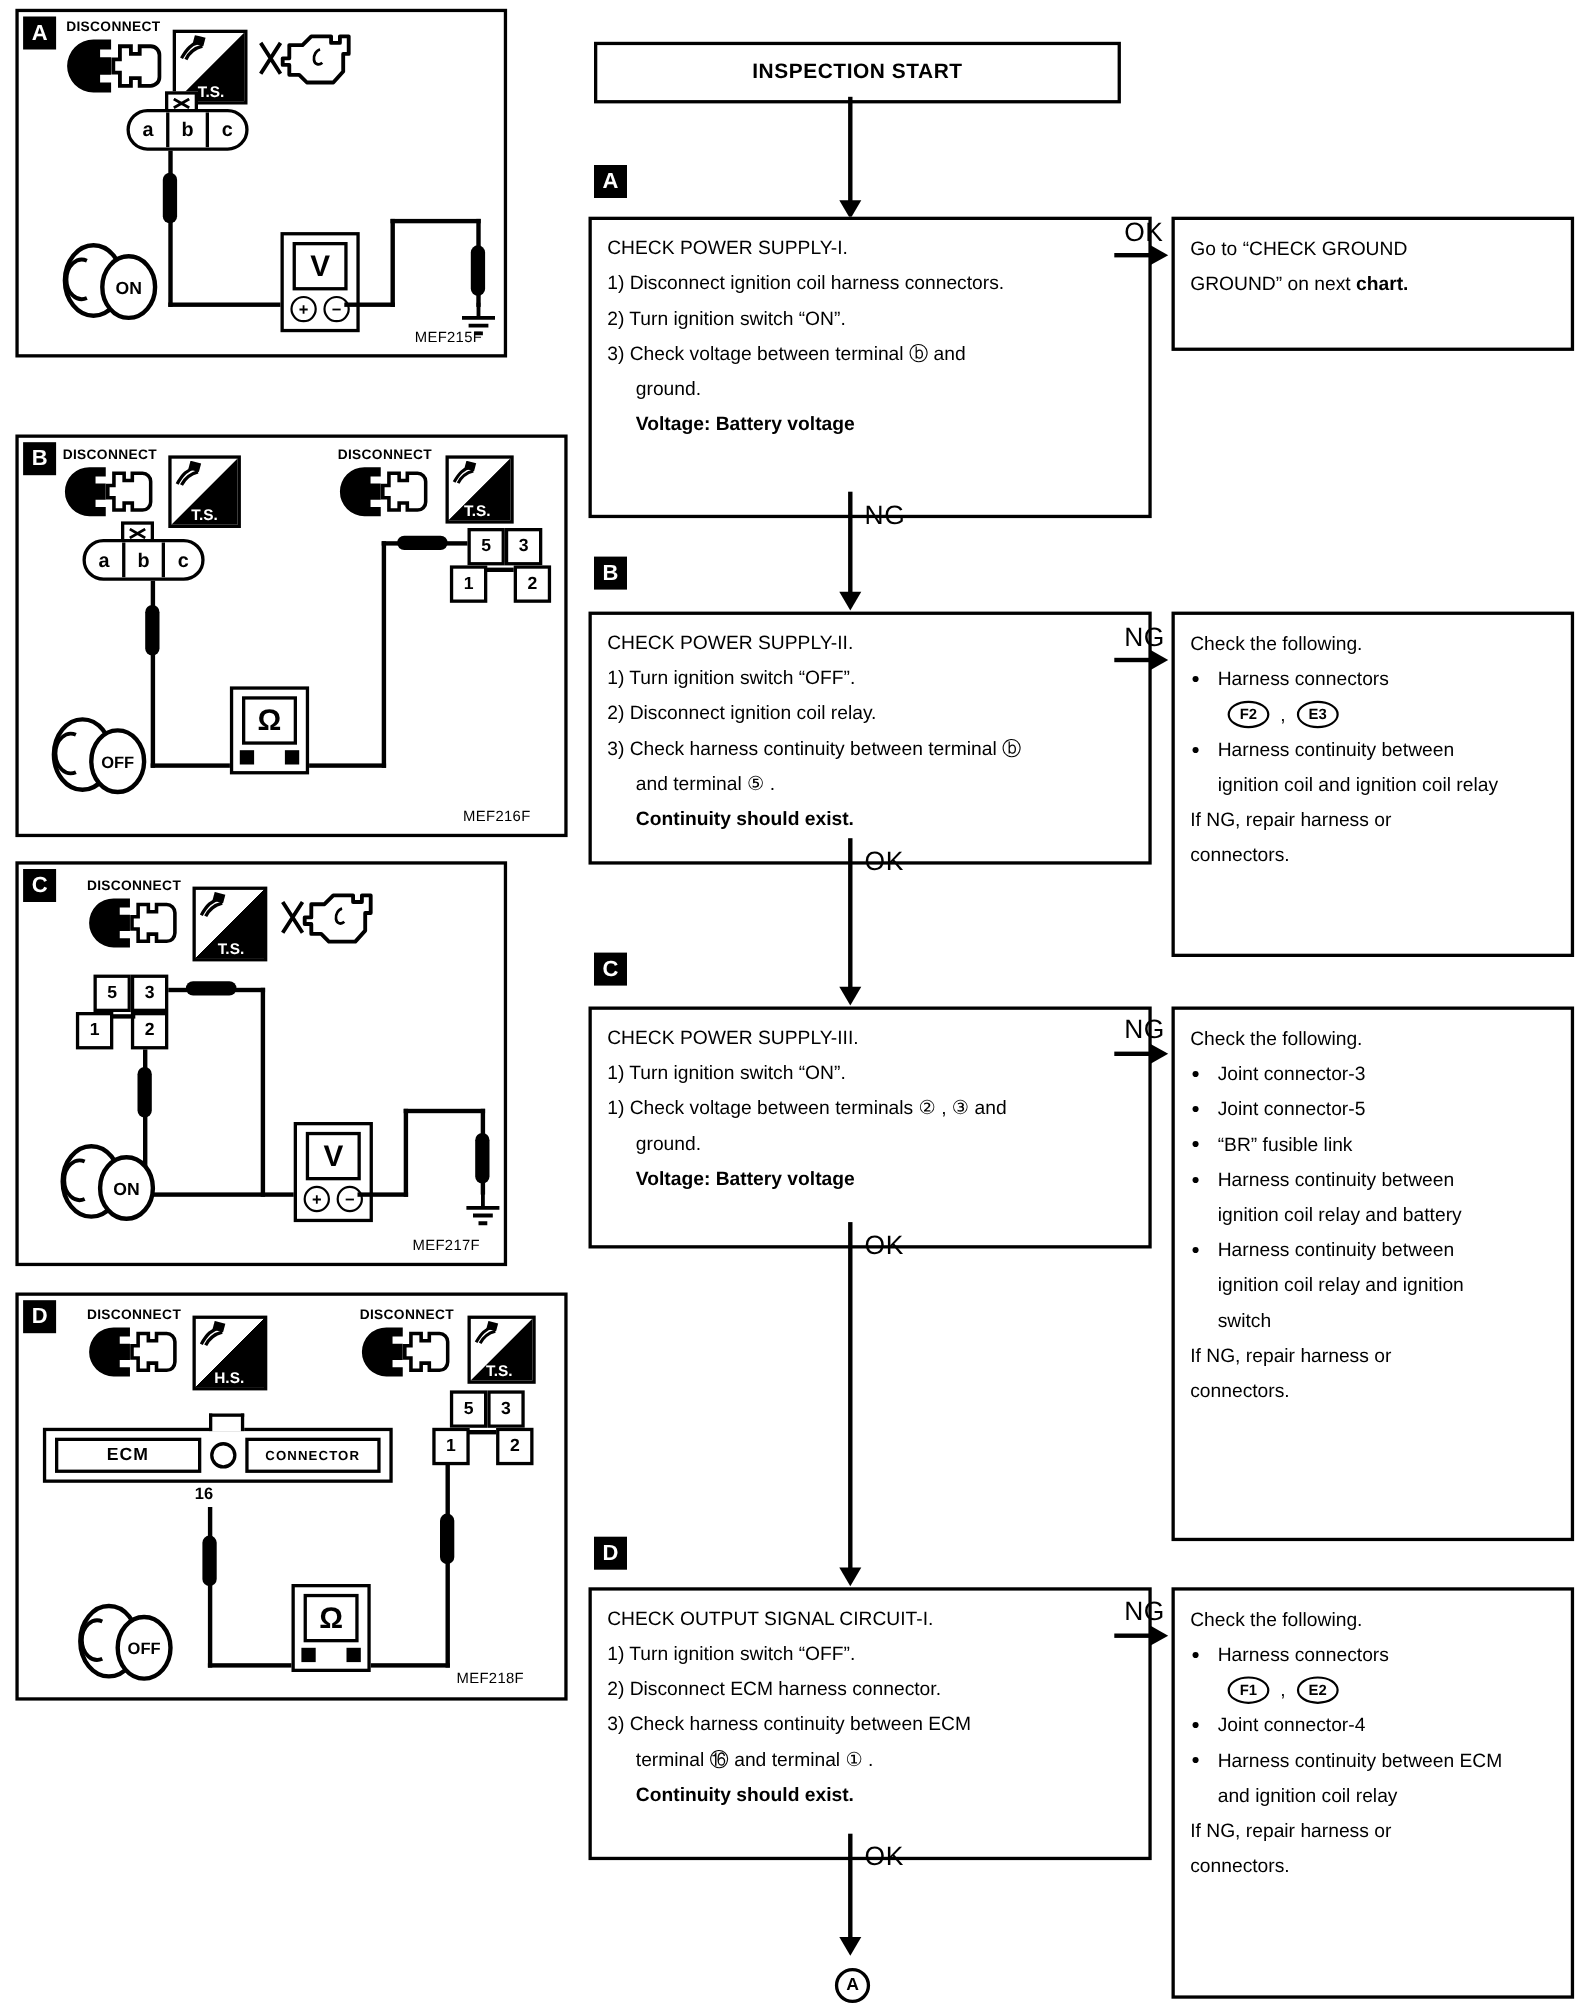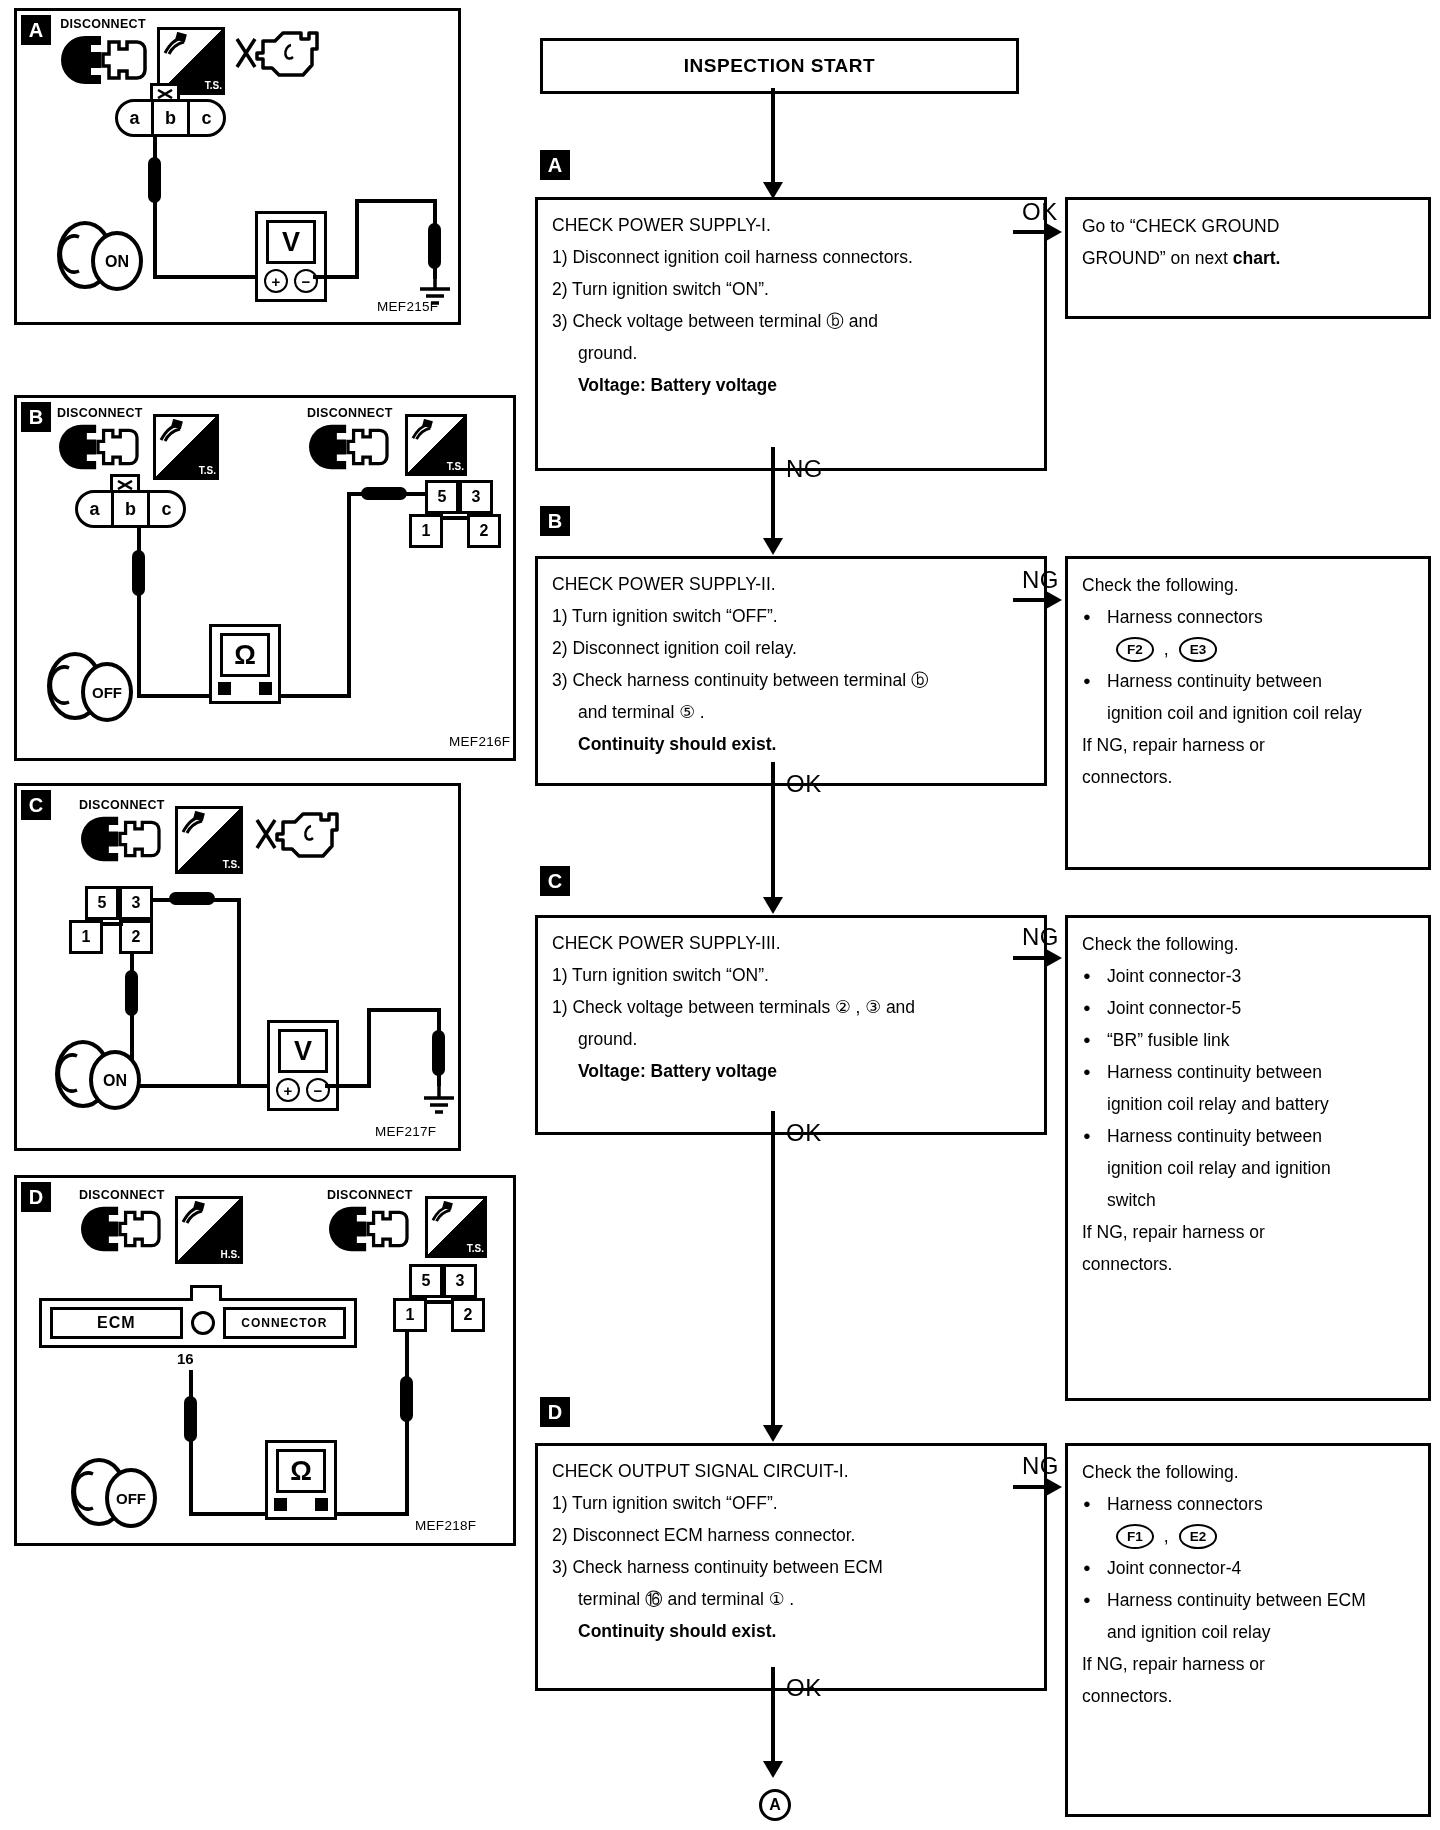--- a/index.html
+++ b/index.html
@@ -7,21 +7,21 @@
         font-family:"Liberation Sans","DejaVu Sans",sans-serif;overflow:hidden;}
   .abs{position:absolute;}
   
   .panel{position:absolute;border:3px solid #000;background:#fff;}
   .seclabel{position:absolute;width:30px;height:30px;background:#000;color:#fff;
             font-weight:bold;font-size:20px;display:flex;align-items:center;justify-content:center;}
   .disc-group{position:absolute;text-align:center;}
   .disc-label{font-size:12.5px;font-weight:bold;letter-spacing:.3px;margin-bottom:1px;}
   .meas-box{position:absolute;border:3px solid #000;
             background:linear-gradient(135deg,#fff 49.6%,#000 50%);}
-  .meas-box .tag{position:absolute;right:0;bottom:1px;color:#fff;font-weight:bold;font-size:10px;}
+  .meas-box .tag{position:absolute;right:18px;bottom:1px;color:#fff;font-weight:bold;font-size:14px;}
   .meas-box svg{position:absolute;left:2px;top:2px;}
   .abc{position:absolute;display:flex;border:3px solid #000;border-radius:19px;background:#fff;overflow:hidden;}
   .abc .cell{width:33px;height:32px;display:flex;align-items:center;justify-content:center;
              font-weight:bold;font-size:18px;border-left:3px solid #000;}
   .abc .cell:first-child{border-left:none;}
   .clip{position:absolute;width:24px;height:16px;border:3px solid #000;background:#fff;
         display:flex;align-items:center;justify-content:center;}
   .pin{position:absolute;width:28px;height:28px;border:3px solid #000;background:#fff;
        display:flex;align-items:center;justify-content:center;font-weight:bold;font-size:16px;}
   .wv{position:absolute;width:4px;background:#000;}
@@ -199,21 +199,21 @@
         <span class="sqterm"></span>
         <span class="sqterm"></span>
       </div>
     </div>
     <svg class="abs" style="left:28px;top:250px;" width="92" height="76" viewBox="0 0 92 76">
       <ellipse cx="30" cy="38" rx="26" ry="32" fill="#fff" stroke="#000" stroke-width="4"></ellipse>
       <path d="M24,20 a14,18 0 1 0 0,34" fill="none" stroke="#000" stroke-width="3.5"></path>
       <ellipse cx="62" cy="44" rx="24" ry="28" fill="#fff" stroke="#000" stroke-width="4"></ellipse>
       <text x="62" y="50" text-anchor="middle" font-size="15" font-weight="bold">OFF</text>
     </svg>
-    <div class="mef" style="left:432px;top:336px;">MEF216F</div>
+    <div class="mef" style="left:404px;top:336px;">MEF216F</div>
   </div>
 
   <div class="panel" style="left:14px;top:783px;width:441px;height:362px;">
     <div class="seclabel" style="left:4px;top:4px;">C</div>
     <div class="disc-group" style="left:62px;top:12px;">
       <div class="disc-label">DISCONNECT</div>
       <svg width="82" height="52" viewBox="0 0 88 56">
         <path d="M26,4 a24,24 0 0 0 0,48 h16 v-9 h-10 v-7 h10 v-16 h-10 v-7 h10 v-9 z" fill="#000"></path>
         <path d="M50,10 h10 v7 h8 v-7 h10 a8,8 0 0 1 8,8 v20 a8,8 0 0 1 -8,8 h-10 v-7 h-8 v7 h-10 v-12 h-6 v-12 h6 z" fill="#fff" stroke="#000" stroke-width="3.5"></path>
       </svg>

